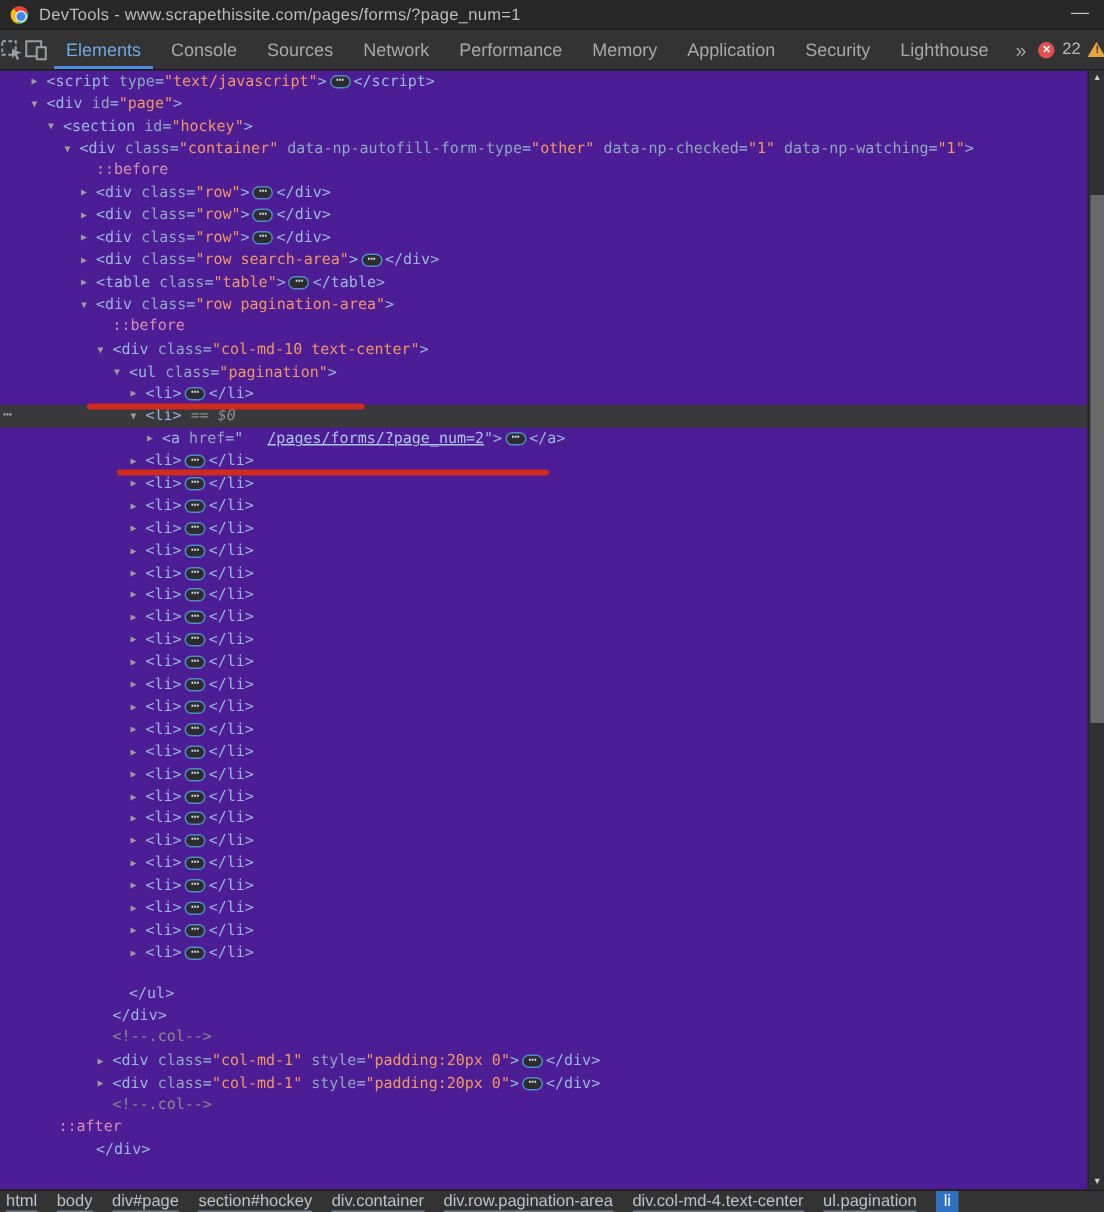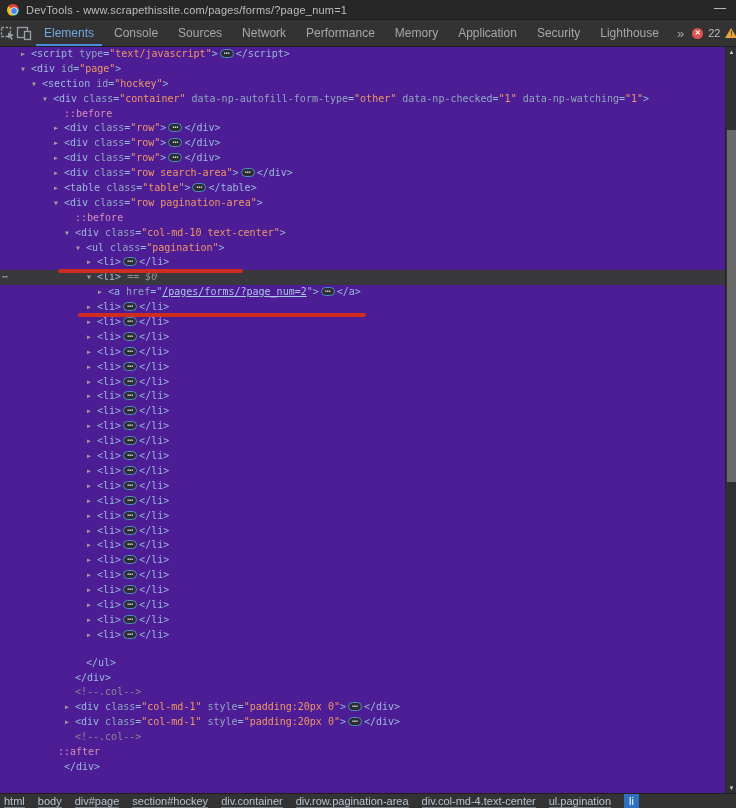--- a/index.html
+++ b/index.html
@@ -44,21 +44,21 @@
   .trow { height:14.9px; line-height:14.9px; white-space:pre;
           font-family:"DejaVu Sans Mono", monospace; font-size:10px; position:relative; }
   .trow.sel { background:#39393d; }
   .trow.hl  { background:#424242; }
   .arrow { display:inline-block; width:10px; margin-left:-10px; color:#9c9c9c; font-size:6.5px;
            text-align:left; vertical-align:1px; }
   .gdots { position:absolute; left:2px; top:0; color:#b0b0b0; font-size:10px; }
   .tk-p { color:#9ab8dc; } .tk-t { color:#9ab8dc; } .tk-a { color:#8ea6c0; }
   .tk-v { color:#ef9765; } .tk-c { color:#8b8b8b; } .tk-s { color:#d88fb4; }
   .tk-d { color:#8f8f8f; font-style:italic; }
-  .tk-l { color:#abc6e4; text-decoration:underline; }
+  .tk-l { color:#abc6e4; text-decoration:underline;margin-left:16px; }
   .pill { display:inline-block; width:14px; height:9px; border:1px solid #4d8bc9; border-radius:5px;
           background:#2d2d2d; color:#cfe0ef; font-size:9px; line-height:6px; text-align:center;
           vertical-align:1px; margin:0 2px; }
   .redline { position:absolute; height:4px; background:#cf2b1f; border-radius:2px; }
 
   
   .sbar { position:absolute; top:47px; right:0; width:11px; height:746px; background:#303030;
           border-left:1px solid #252525; }
   .sb-arrow { position:absolute; left:0; width:11px; height:10px; color:#cccccc; font-size:6px;
           text-align:center; line-height:10px; }
@@ -165,21 +165,21 @@
       <div class="trow" style="padding-left: 97px;"><span class="arrow">▶</span><span class="tk-p">&lt;</span><span class="tk-t">li</span><span class="tk-p">&gt;</span><span class="pill">⋯</span><span class="tk-p">&lt;/</span><span class="tk-t">li</span><span class="tk-p">&gt;</span></div>
       <div class="trow" style="padding-left: 97px;"><span class="arrow">▶</span><span class="tk-p">&lt;</span><span class="tk-t">li</span><span class="tk-p">&gt;</span><span class="pill">⋯</span><span class="tk-p">&lt;/</span><span class="tk-t">li</span><span class="tk-p">&gt;</span></div>
       <div class="trow" style="padding-left: 97px;"><span class="arrow">▶</span><span class="tk-p">&lt;</span><span class="tk-t">li</span><span class="tk-p">&gt;</span><span class="pill">⋯</span><span class="tk-p">&lt;/</span><span class="tk-t">li</span><span class="tk-p">&gt;</span></div>
       <div class="trow" style="padding-left: 97px;"><span class="arrow">▶</span><span class="tk-p">&lt;</span><span class="tk-t">li</span><span class="tk-p">&gt;</span><span class="pill">⋯</span><span class="tk-p">&lt;/</span><span class="tk-t">li</span><span class="tk-p">&gt;</span></div>
       <div class="trow" style="padding-left: 86px; margin-top: 13px;"><span class="tk-p">&lt;/</span><span class="tk-t">ul</span><span class="tk-p">&gt;</span></div>
       <div class="trow" style="padding-left: 75px;"><span class="tk-p">&lt;/</span><span class="tk-t">div</span><span class="tk-p">&gt;</span></div>
       <div class="trow" style="padding-left: 75px;"><span class="tk-c">&lt;!--.col--&gt;</span></div>
       <div class="trow" style="padding-left: 75px;"><span class="arrow">▶</span><span class="tk-p">&lt;</span><span class="tk-t">div</span><span class="tk-a"> class</span><span class="tk-p">=</span><span class="tk-v">"col-md-1"</span><span class="tk-a"> style</span><span class="tk-p">=</span><span class="tk-v">"padding:20px 0"</span><span class="tk-p">&gt;</span><span class="pill">⋯</span><span class="tk-p">&lt;/</span><span class="tk-t">div</span><span class="tk-p">&gt;</span></div>
       <div class="trow" style="padding-left: 75px;"><span class="arrow">▶</span><span class="tk-p">&lt;</span><span class="tk-t">div</span><span class="tk-a"> class</span><span class="tk-p">=</span><span class="tk-v">"col-md-1"</span><span class="tk-a"> style</span><span class="tk-p">=</span><span class="tk-v">"padding:20px 0"</span><span class="tk-p">&gt;</span><span class="pill">⋯</span><span class="tk-p">&lt;/</span><span class="tk-t">div</span><span class="tk-p">&gt;</span></div>
       <div class="trow" style="padding-left: 75px;"><span class="tk-c">&lt;!--.col--&gt;</span></div>
-      <div class="trow" style="padding-left: 39px; margin-left: 19px;"><span class="tk-s">::after</span></div>
+      <div class="trow" style="padding-left: 39px;"><span class="tk-s">::after</span></div>
       <div class="trow" style="padding-left: 64px;"><span class="tk-p">&lt;/</span><span class="tk-t">div</span><span class="tk-p">&gt;</span></div>
       <div class="redline" style="top: 221.6px; left: 58px; width: 185px; background: rgb(207, 43, 31);"></div>
       <div class="redline" style="top: 266.3px; left: 78px; width: 288px; background: rgb(207, 43, 31);"></div>
     </div>
 
   <div class="sbar">
     <span class="sb-arrow sb-up">▲</span>
     <span class="sb-thumb"></span>
     <span class="sb-arrow sb-down">▼</span>
   </div>

